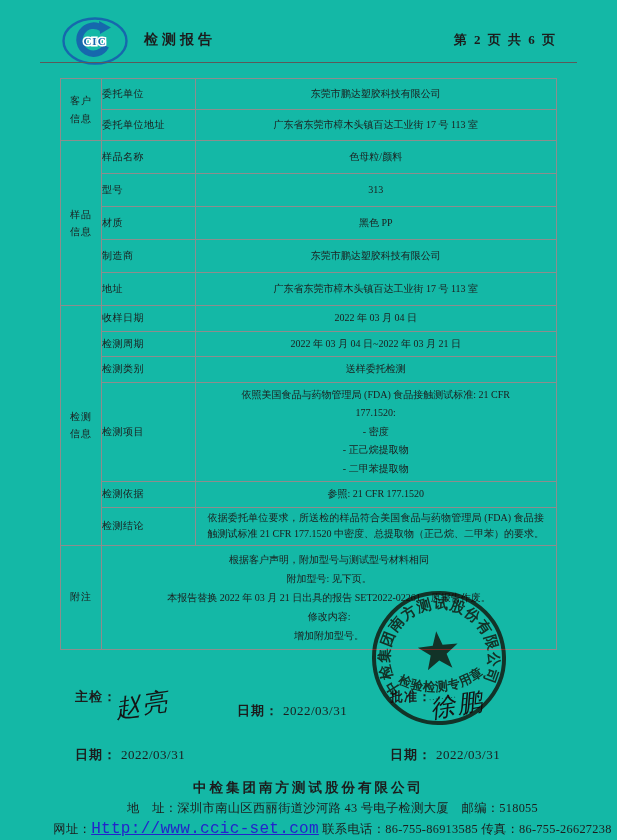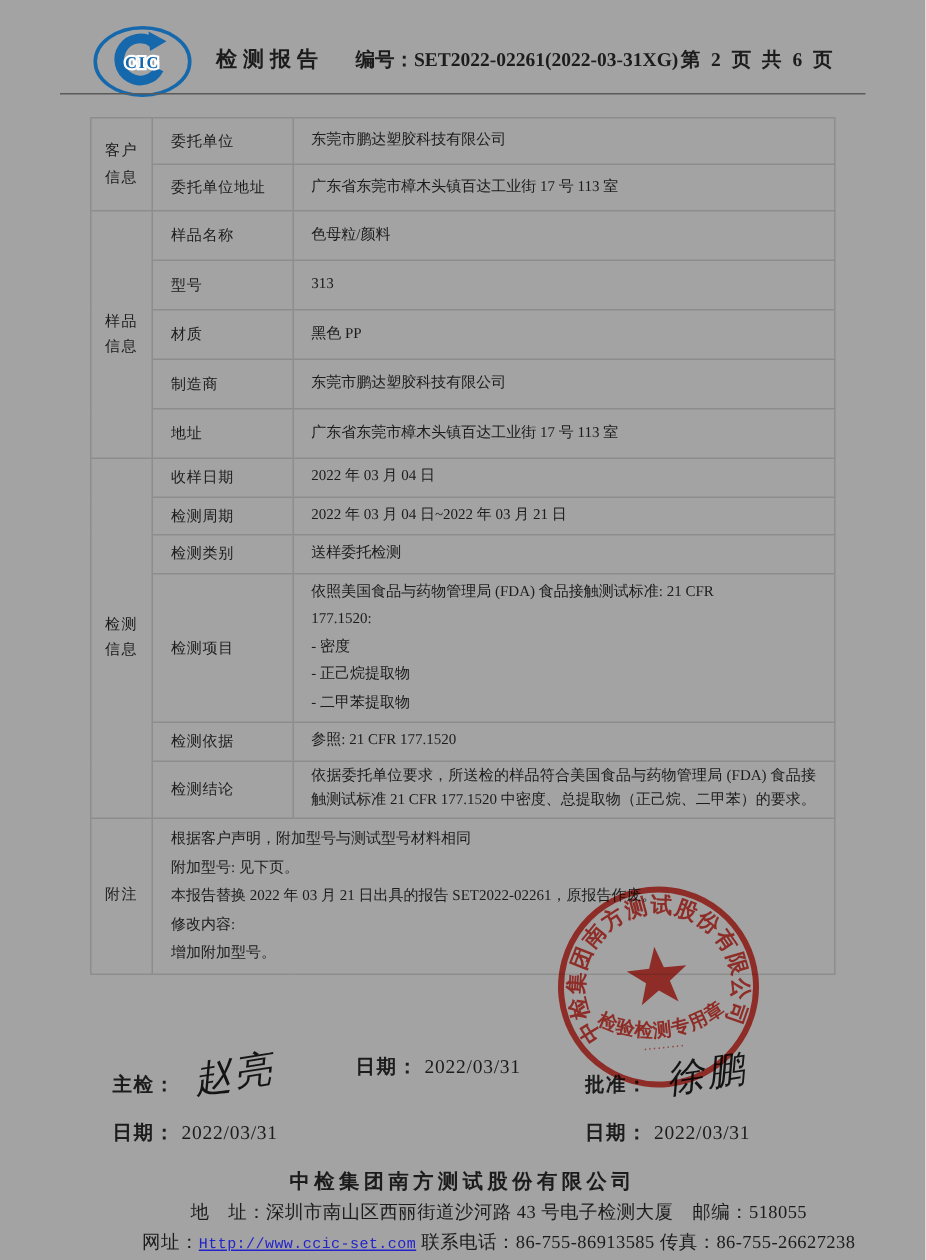--- a/index.html
+++ b/index.html
@@ -5,21 +5,21 @@
   * { margin: 0; padding: 0; box-sizing: border-box; }
   html, body { background: #ffffff; }
   body {
     width: 617px; height: 840px;
     font-family: "Liberation Serif", "DejaVu Serif", serif;
     color: #1c1c1c;
   }
   .page {
     position: relative;
     width: 617px; height: 840px;
-    background: #a3a3a3;
+    background: #14b8a6;
     overflow: hidden;
   }
 
   
   .logo { position: absolute; left: 60px; top: 16px; }
   .hdr-title {
     position: absolute; left: 144px; top: 31px;
     font-size: 14px; font-weight: bold; letter-spacing: 4px;
   }
   .hdr-no {
@@ -47,37 +47,37 @@
     border: 1px solid #8d8d8d;
     vertical-align: middle;
   }
   td.sec {
     width: 40px;
     text-align: center;
     padding: 0 6px;
     line-height: 1.75;
     letter-spacing: 1px;
   }
-  td.lbl { width: 91px; padding-left: 12px; letter-spacing: .5px; }
-  td.val { width: 352px; padding: 3px 12px; white-space: pre-line; line-height: 18.5px; }
+  td.lbl { width: 91px; letter-spacing: .5px; }
+  td.val { width: 352px; padding: 3px 12px; white-space: pre-line; line-height: 18.5px; text-align: center; }
   tr.h31 td { height: 31px; }
   tr.h33 td { height: 33px; margin-top: 22px; }
   tr.h24 td { height: 24px; }
   tr.h23 td { height: 23px; }
   td.val.concl { text-align: justify; line-height: 16.5px; padding-top: 2px; padding-bottom: 2px; }
   td.val.notes { line-height: 19px; padding-top: 4px; padding-bottom: 4px; }
 
   
   .signoff {
     position: absolute; left: 60px; top: 688px; width: 497px;
     display: grid; grid-template-columns: 162px 153px 182px;
     font-size: 13px;
   }
   .sign-col { padding-left: 15px; }
-  .role-row { display: flex; align-items: flex-end; gap: 14px; height: 44px; }
+  .role-row { display: flex; align-items: flex-start; height: 44px; }
   .role-label, .date-label { font-weight: bold; letter-spacing: 1px; white-space: nowrap; }
   .handwrite {
     font-size: 25px;
     transform: rotate(-9deg) skewX(-14deg);
     display: inline-block;
     color: #141414;
     letter-spacing: 2px;
   }
   .date-row { display: flex; align-items: center; gap: 4px; margin-top: 14px; }
   .date-val { letter-spacing: .5px; }
@@ -92,40 +92,39 @@
     z-index: 5;
     pointer-events: none;
   }
 
   
   .footer { position: absolute; left: 0; right: 0; top: 779px; text-align: center; }
   .footer .company { font-size: 13.5px; font-weight: bold; letter-spacing: 3px; }
   .footer .line { font-size: 12.3px; margin-top: 3px; letter-spacing: .3px; padding-left: 48px; }
   .footer a.url {
     font-family: "Liberation Mono", "DejaVu Sans Mono", monospace;
-    font-size: 10px;
+    font-size: 16px;
     color: #2323cc;
     text-decoration: underline;
   }
 </style>
 </head>
 <body>
 
 <div class="page">
 
   <div class="logo">
     <svg width="70" height="50" viewBox="0 0 70 50">
       <ellipse cx="35" cy="25" rx="31.5" ry="22.5" fill="none" stroke="#1668ad" stroke-width="2.4"></ellipse>
       <path d="M 42,12.5 A 14,14 0 1 0 46,30" fill="none" stroke="#1668ad" stroke-width="6.5"></path>
       <polygon points="39,5 51,11.5 40,18" fill="#1668ad"></polygon>
       <text x="35" y="29" text-anchor="middle" font-size="11" font-weight="bold" fill="#1668ad" stroke="#ffffff" stroke-width="3" paint-order="stroke" letter-spacing="1" font-family="Liberation Serif, serif">CIC</text>
     </svg>
   </div>
   <div class="hdr-title">检测报告</div>
-  <div class="hdr-no"><span>编号：</span><span>SET2022-02261(2022-03-31XG)</span></div>
   <div class="hdr-page">第 2 页 共 6 页</div>
   <div class="hdr-rule"></div>
 
   <table class="report">
 
     <tbody>
         <tr class="h31">
       <td class="sec" rowspan="2">客户信息</td>
       <td class="lbl">委托单位</td>
       <td class="val">东莞市鹏达塑胶科技有限公司</td>

